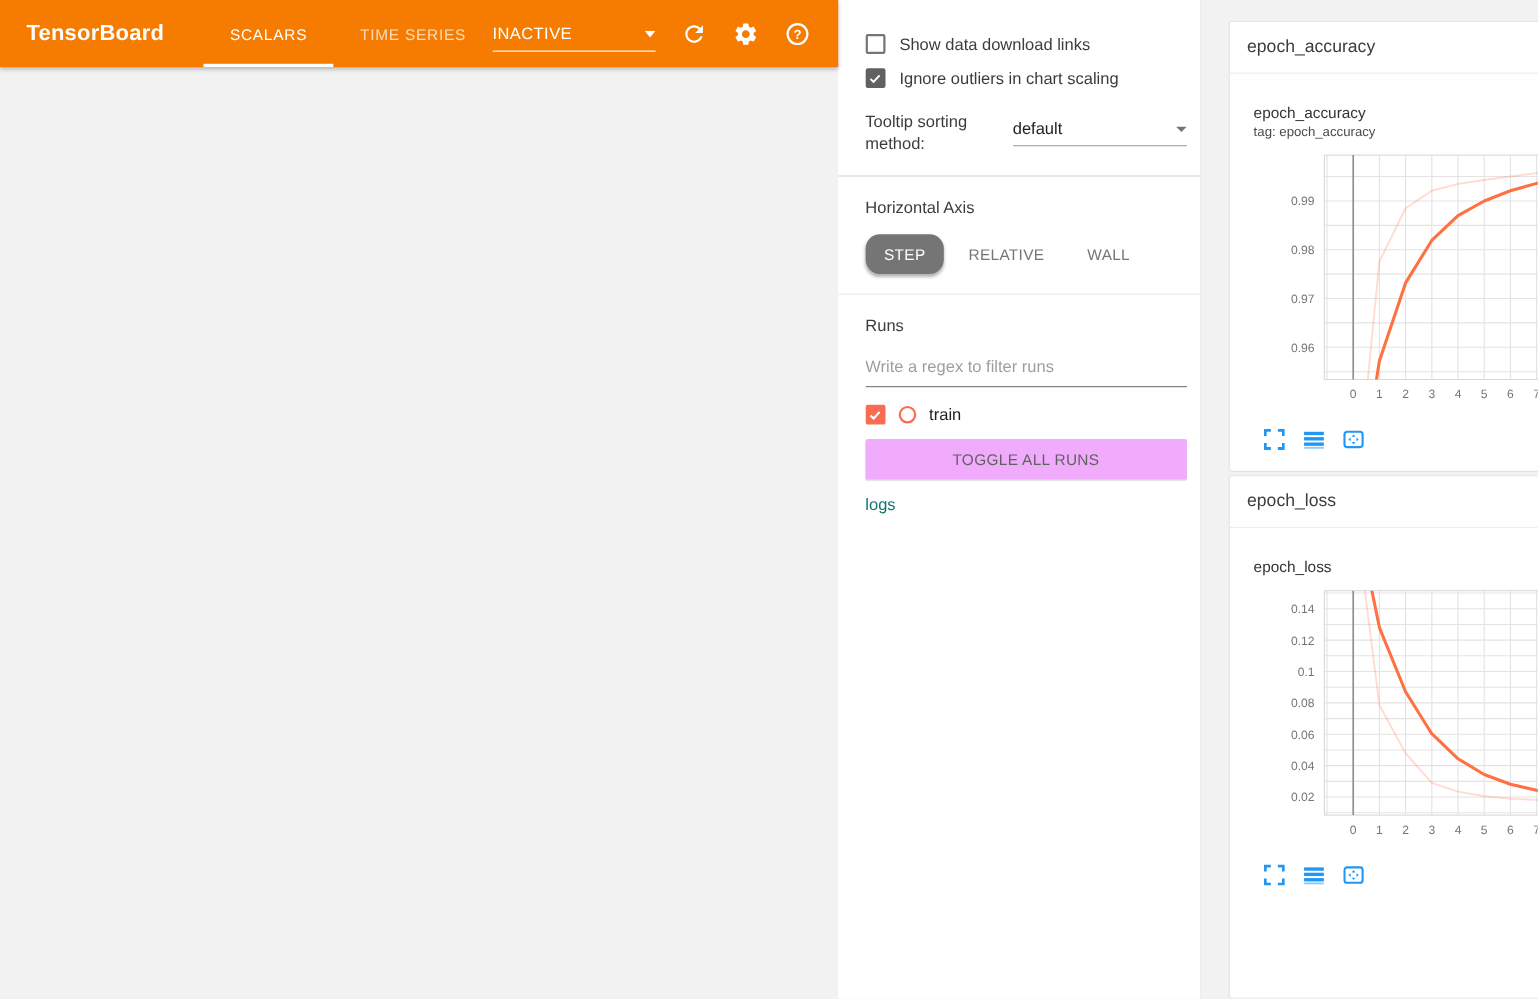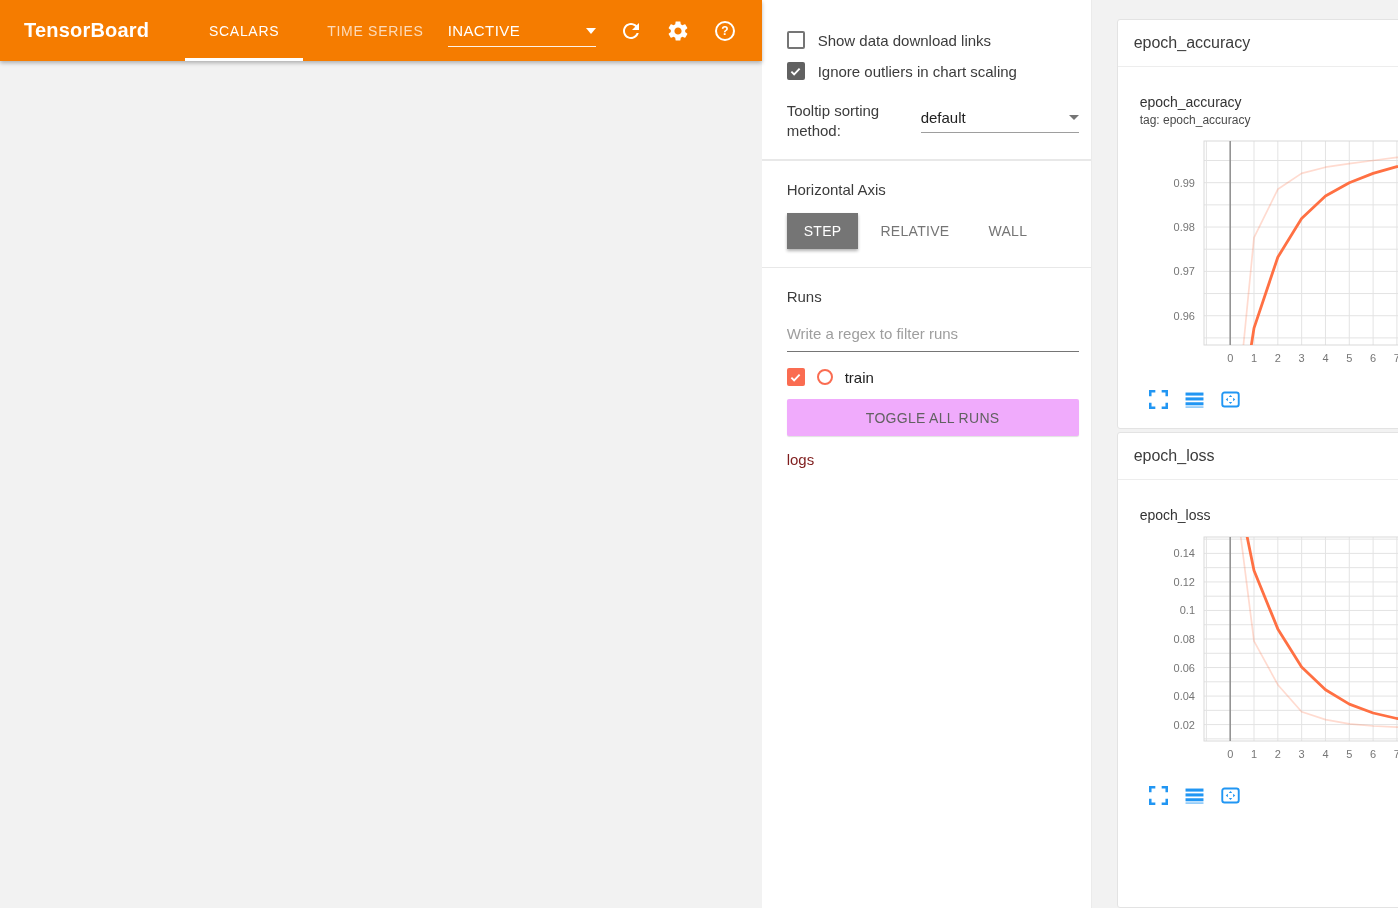--- a/index.html
+++ b/index.html
@@ -40,31 +40,31 @@
     display:flex;align-items:center;justify-content:space-between;font-size:15px;color:#212121;cursor:pointer;}
   .sec-title{font-size:15px;margin:20px 0 0 0;}
   .slider-row{display:flex;align-items:center;margin-top:24px;}
   .slider{position:relative;flex:1;height:2px;background:#c4c4c4;margin-left:18px;cursor:pointer;}
   .slider-fill{position:absolute;left:0;top:0;height:2px;width:60%;background:#ef6c00;}
   .slider-thumb{position:absolute;left:60%;top:50%;width:14px;height:14px;border-radius:50%;
     background:#ef6c00;transform:translate(-50%,-50%);cursor:grab;}
   .slider-value{width:64px;margin-left:22px;border-bottom:1px solid #9e9e9e;padding-bottom:5px;
     font-size:15px;color:#212121;}
   .axis-btns{display:flex;align-items:center;margin-top:15px;gap:5px;}
-  .axis-btn{font-size:14px;letter-spacing:.3px;padding:10px 17px;border-radius:0;color:#757575;cursor:pointer;}
+  .axis-btn{font-size:14px;letter-spacing:.3px;padding:10px 17px;border-radius:13px;color:#757575;cursor:pointer;}
   .axis-btn.active{background:#757575;color:#fff;box-shadow:0 2px 3px rgba(0,0,0,.3);}
   .runs-input{width:100%;box-sizing:border-box;border:none;outline:none;border-bottom:1px solid #757575;
     font-size:15px;font-family:inherit;padding:6px 0 9px 0;margin-top:14px;color:#212121;background:transparent;}
   .runs-input::placeholder{color:#9e9e9e;}
   .run-row{display:flex;align-items:center;gap:12px;margin-top:16px;font-size:15px;color:#212121;}
   .run-swatch{width:12px;height:12px;border:2px solid #fa6c51;border-radius:50%;flex:none;}
   .toggle-btn{margin-top:13px;width:100%;height:37px;background:#f0abfc;border:none;border-radius:2px;
     color:#616161;font-size:14px;letter-spacing:.3px;font-family:inherit;cursor:pointer;
     box-shadow:0 1px 1px rgba(0,0,0,.12);}
-  .logs{margin-top:15px;font-size:15px;color:#7f1d1d;}
+  .logs{margin-top:15px;font-size:15px;color:#0f766e;}
 
   
   main{flex:1;min-width:0;background:#f2f2f2;padding:19px 3px 0 25px;display:flex;flex-direction:column;gap:3px;overflow:hidden;}
   .card{background:#fff;border:1px solid #e3e3e3;border-radius:3px;box-sizing:border-box;}
   .card-1{height:410px;flex:none;}
   .card-2{flex:1;}
   .card-header{height:46px;display:flex;align-items:center;justify-content:space-between;
     padding:0 17px 0 16px;font-size:16px;color:#3c3c3c;border-bottom:1px solid #ededed;}
   .collapse-btn{cursor:pointer;display:flex;align-items:center;padding:4px;}
   .card-body{padding:27px 0 0 22px;}

